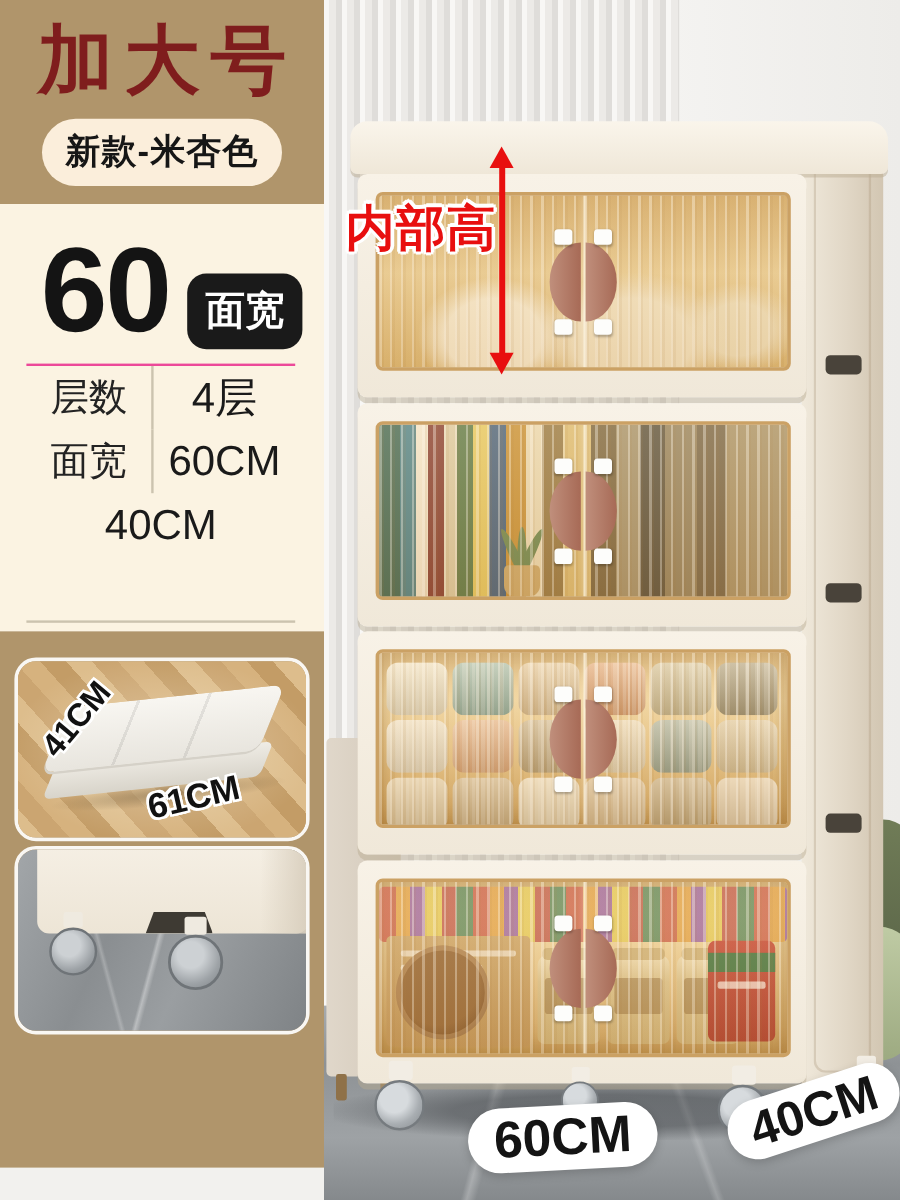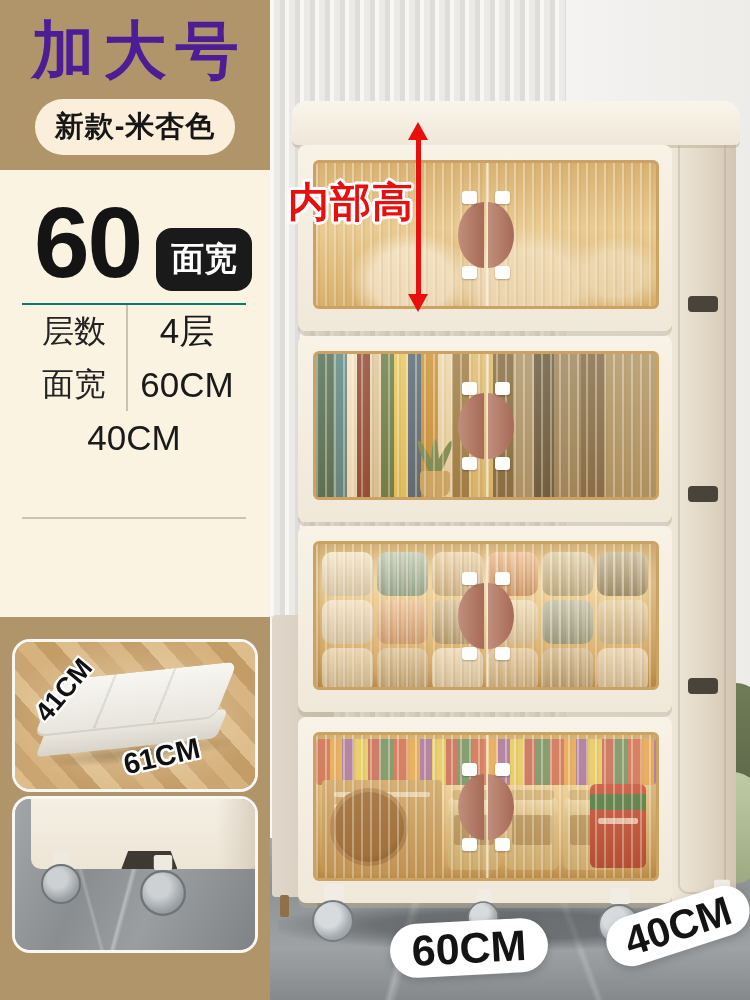--- a/index.html
+++ b/index.html
@@ -102,45 +102,45 @@
   .lt.tl{ left:6px; top:0; } .lt.tr{ right:6px; top:0; } .lt.bl{ left:6px; bottom:0; } .lt.br{ right:6px; bottom:0; }
   .wheel { position:absolute; z-index:7; width:44px; }
   .wheel .fork { width:20px; height:16px; margin:0 auto; background:#F2EDE4; border-radius:3px; }
   .wheel .tire { width:42px; height:42px; border-radius:50%; border:2px solid #767B7F;
     background:radial-gradient(circle at 38% 36%, #D7DBDE 0 34%, #A9AEB2 62%, #868B8F 100%); }
   .w1{ left:42px; top:884px; } .w2{ left:192px; top:882px; transform:scale(.75); }
   .w3{ left:328px; top:888px; } .w4{ left:430px; top:874px; transform:scale(.8); z-index:6; }
   
   .rednote { position:absolute; left:0; top:170px; width:144px; text-align:right; z-index:20;
     color:#E80F0F; font-weight:800; line-height:1.02;
-    text-shadow:-3px 0 #fff,3px 0 #fff,0 -3px #fff,0 3px #fff,-2px -2px #fff,2px -2px #fff,-2px 2px #fff,2px 2px #fff;margin-top:12px; }
+    text-shadow:-3px 0 #fff,3px 0 #fff,0 -3px #fff,0 3px #fff,-2px -2px #fff,2px -2px #fff,-2px 2px #fff,2px 2px #fff; }
   .rednote .rl1 { font-size:41px; letter-spacing:1px; }
   .rednote .rl2 { font-size:47px; }
   .vline { position:absolute; left:146px; top:138px; width:5px; height:158px; background:#E80F0F; z-index:19; }
   .ah { position:absolute; left:138px; width:0; height:0; border-left:10px solid transparent; border-right:10px solid transparent; z-index:19; }
   .ah.top { top:122px; border-bottom:18px solid #E80F0F; }
   .ah.bot { top:294px; border-top:18px solid #E80F0F; }
   
   .pill { position:absolute; background:#fff; border-radius:30px; color:#141414; font-weight:700;
     display:flex; align-items:center; justify-content:center; z-index:30; box-shadow:0 3px 8px rgba(0,0,0,.18); }
   .pill60 { left:120px; top:921px; width:158px; height:54px; font-size:43px; transform:rotate(-3deg); }
   .pill40 { left:334px; top:901px; width:148px; height:50px; font-size:41px; transform:rotate(-18deg); }
   
   .leftcol { position:absolute; left:0; top:0; width:270px; height:1000px; }
   .hdr { height:170px; background:#B0956B; display:flex; flex-direction:column; align-items:center; }
-  .hdr-title { margin-top:8px; font-size:63px; font-weight:800; color:#4c1d95; letter-spacing:9px; text-indent:9px; }
+  .hdr-title { margin-top:8px; font-size:63px; font-weight:800; color:#7f1d1d; letter-spacing:9px; text-indent:9px; }
   .hdr-pill { margin-top:5px; background:#FBEEDB; border-radius:30px; height:56px; padding:0 20px;
     display:flex; align-items:center; font-size:29px; font-weight:700; color:#161616; letter-spacing:1px; }
-  .specs { height:447px; background:#FBF3E2; position:relative; }
+  .specs { height:356px; background:#FBF3E2; position:relative; }
   .sixty-row { display:flex; align-items:flex-start; padding:26px 0 0 34px; }
   .sixty { font-size:100px; font-weight:800; color:#141414; line-height:.92; letter-spacing:-2px; }
   .mk-badge { margin-left:15px; margin-top:32px; background:#1A1A1A; color:#fff; font-size:33px; font-weight:700;
     border-radius:16px; padding:9px 15px; }
   .spec-table { position:absolute; left:22px; right:24px; top:133px;
-    border-top:2px solid #0f766e; border-bottom:2px solid #CBC3AF; }
+    border-top:2px solid #ec4899; border-bottom:2px solid #CBC3AF; }
   .srow { display:flex; height:53px; align-items:center; }
   .cl { width:106px; text-align:center; font-size:32px; color:#232323; align-self:stretch;
     display:flex; align-items:center; justify-content:center; border-right:2px solid #CBC3AF; }
   .cv { flex:1; text-align:center; font-size:35px; color:#1A1A1A; }
   .promo { height:447px; background:#B0956B; padding:22px 12px 0; }
   .inset { width:246px; height:153px; border-radius:18px; border:3px solid rgba(255,255,255,.92);
     position:relative; overflow:hidden; }
   .inset2 { height:157px; margin-top:4px; }
   .wood { position:absolute; inset:0;
     background:radial-gradient(ellipse at center,rgba(255,246,226,.4),transparent 75%),

